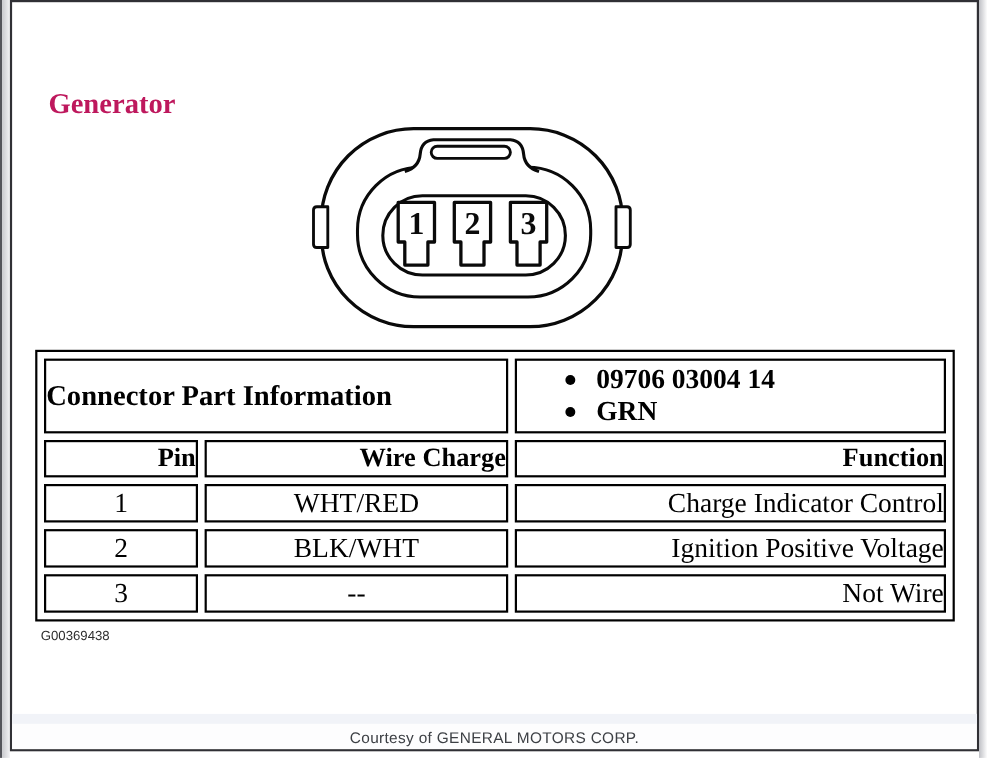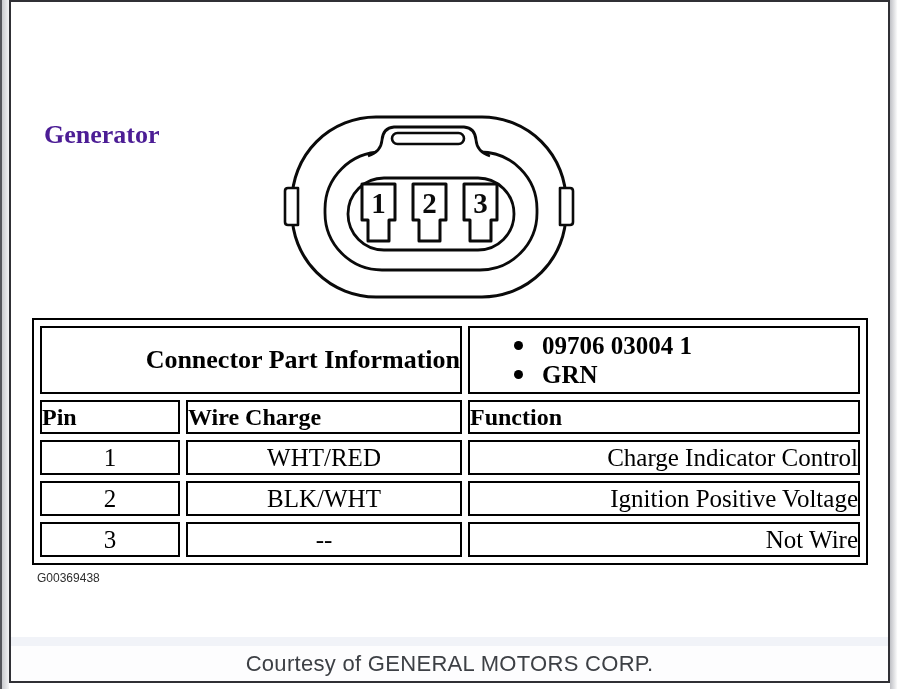--- a/index.html
+++ b/index.html
@@ -14,44 +14,44 @@
   .edge-right-shade{ position: absolute; left: 890px; top: 0; width: 9px; height: 689px;
                      background: linear-gradient(to right, #bfc0c5, #ffffff 85%); }
 
   
   .card { position: absolute; left: 9px; top: 0; width: 881px; height: 683px;
           background: #ffffff; border: 2px solid #303035; }
 
   .fig-title { position: absolute; left: 14px; top: 11px; font-size: 23px; color: #2b2b2b; letter-spacing: .2px; }
 
   .gen-label { position: absolute; left: 33px; top: 78px; font-family: "Liberation Serif", serif;
-               font-weight: bold; font-size: 26px; color: #4c1d95; margin-top: 40px; }
+               font-weight: bold; font-size: 26px; color: #be185d; }
 
   .connector-svg { position: absolute; left: 269px; top: 110px; }
 
   
   table.conn { position: absolute; left: 21px; top: 316px; width: 836px;
                border-collapse: separate; border-spacing: 6px; border: 2px solid #000;
                table-layout: fixed; background: #fff; }
   table.conn td { border: 2px solid #000; font-family: "Liberation Serif", serif;
                   color: #000; vertical-align: middle; overflow: hidden; }
-  td.part-label { height: 68px; text-align: right; font-weight: bold; font-size: 26px; }
+  td.part-label { height: 68px; text-align: left; font-weight: bold; font-size: 26px; }
   td.part-values{ height: 68px; padding-left: 44px; font-weight: bold; font-size: 25px; }
   .bullet-row { display: flex; align-items: center; line-height: 29px; }
   .bullet-dot { width: 9px; height: 9px; border-radius: 50%; background: #000; margin-right: 19px; flex: 0 0 9px; }
-  td.hdr { height: 34px; text-align: left; font-weight: bold; font-size: 24px; }
+  td.hdr { height: 34px; text-align: right; font-weight: bold; font-size: 24px; }
   td.cell-c { height: 35px; text-align: center; font-size: 25px; }
   td.cell-l { height: 35px; text-align: right; padding-left: 8px; font-size: 25px; }
 
   .fig-id { position: absolute; left: 26px; top: 569px; font-size: 12px; color: #2e2e2e; }
 
-  .card-footer { position: absolute; left: 0; right: 0; bottom: 0; height: 44px;
+  .card-footer { position: absolute; left: 0; right: 0; bottom: 0; height: 32px;
                  background: #fdfdfe; border-top: 9px solid #f1f3f8;
                  display: flex; align-items: center; justify-content: center;
-                 font-size: 22px; color: #3d4045; letter-spacing: .3px; }
+                 font-size: 14px; color: #3d4045; letter-spacing: .3px; }
 </style>
 </head>
 <body>
 
 <div class="stage">
   <div class="edge-left-dark"></div>
   <div class="edge-left-shade"></div>
   <div class="edge-right-shade"></div>
 
   <div class="card">
@@ -91,21 +91,21 @@
           <col style="width:140px">
           <col style="width:276px">
           <col style="width:392px">
         </colgroup>
       <tbody>
           <tr>
         <td class="part-label" colspan="2">Connector Part Information</td>
         <td class="part-values">
           <div class="bullet-row">
             <span class="bullet-dot"></span>
-            <span>09706 03004 1</span>
+            <span>09706 03004 14</span>
           </div>
           <div class="bullet-row">
             <span class="bullet-dot"></span>
             <span>GRN</span>
           </div>
         </td>
       </tr>
       <tr>
         <td class="hdr">Pin</td>
         <td class="hdr">Wire Charge</td>

